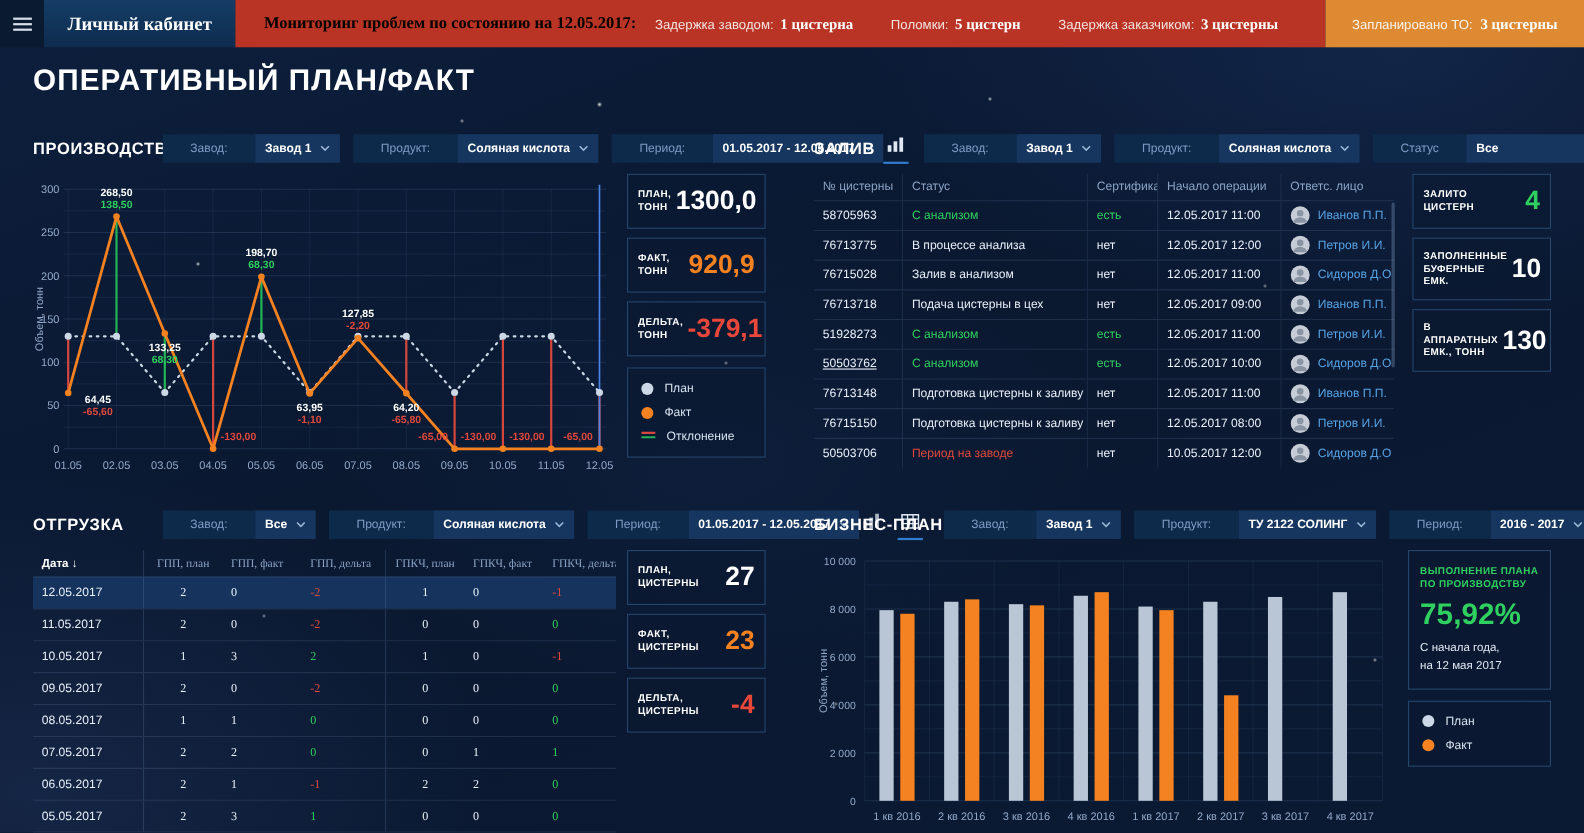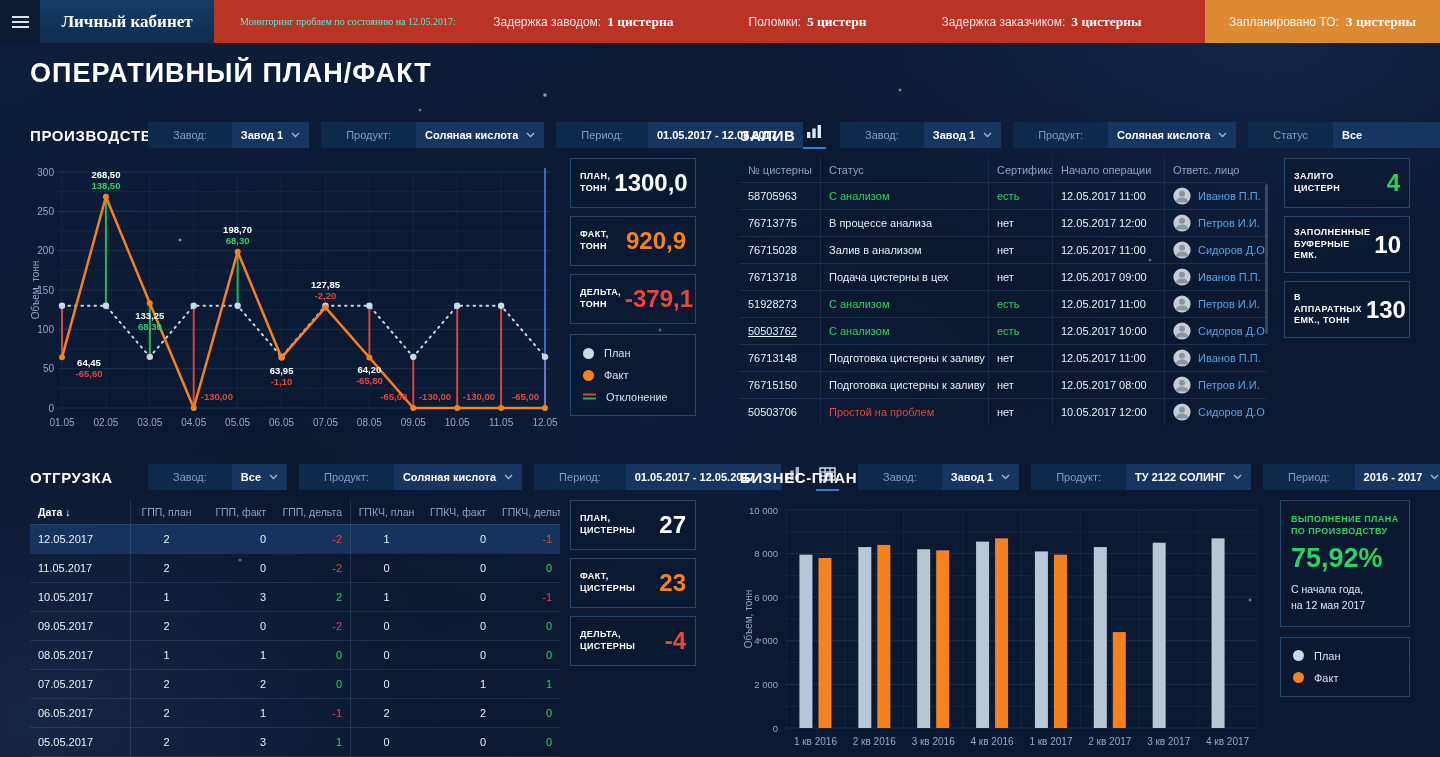--- a/index.html
+++ b/index.html
@@ -24,21 +24,21 @@
       linear-gradient(160deg, #0d1f3d 0%, #0a1830 45%, #0b1a33 100%);
   }
 
   
   .topbar { position:absolute; top:0; left:0; width:1440px; height:43px; display:flex; }
   .burger { width:40px; height:43px; background:#0a1b31; display:flex; flex-direction:column; justify-content:center; align-items:center; gap:3px; cursor:pointer; }
   .burger span { display:block; width:17px; height:2px; background:#d7e0ec; }
   .app-title { width:174px; height:43px; background:linear-gradient(#143d66,#0e2c4e); display:flex; align-items:center; justify-content:center;
     font-family:"Liberation Serif", serif; font-weight:bold; font-size:17px; color:#fff; }
   .alert-bar { flex:1; background:#b93425; display:flex; align-items:center; padding:0 26px; }
-  .alert-monitor { font-family:"Liberation Serif", serif; font-weight:normal; font-size:10px; color:#5eead4; }
+  .alert-monitor { font-family:"Liberation Serif", serif; font-weight:bold; font-size:15px; color:#000000; }
   .alert-items { flex:1; display:flex; justify-content:space-around; align-items:center; }
   .alert-item { display:flex; align-items:center; gap:6px; }
   .alert-item .lbl { font-size:12px; color:rgba(255,255,255,.85); }
   .alert-item .val, .planned-bar .val { font-family:"Liberation Serif", serif; font-weight:bold; font-size:13.5px; color:#fff; }
   .planned-bar { width:235px; background:#dd8a33; display:flex; align-items:center; justify-content:center; gap:7px; }
   .planned-bar .lbl { font-size:12px; color:rgba(255,255,255,.9); }
 
   .page-title { position:absolute; top:58px; left:30px; font-size:27px; font-weight:bold; letter-spacing:1px; color:#fff; }
 
   
@@ -82,21 +82,21 @@
   .kpi-box .k-lbl { font-size:9px; font-weight:bold; letter-spacing:.4px; line-height:1.35; white-space:pre-line; color:#2fd05f; }
   .kpi-box .k-val { font-size:27px; font-weight:bold; color:#2fd05f; margin:6px 0 8px; }
   .kpi-box .k-note { font-size:10.5px; line-height:1.5; white-space:pre-line; color:#dfe8f3; }
 
   
   .tbl { font-size:11px; position:relative; }
   .t-head { display:flex; align-items:center; height:24px; color:#8aa3c4; }
   .t-row { display:flex; align-items:center; border-top:1px solid rgba(120,150,190,.18); cursor:pointer; }
   .t-row.sel { background:#15335c; }
   .t-cell { padding:0 8px; overflow:hidden; white-space:nowrap; }
-  .num-cell { text-align:right; }
+  .num-cell { text-align:left;font-family:Liberation Serif, serif; }
   .fill-tbl .t-row { height:27px; }
   .fill-tbl .t-cell.sep { border-left:1px solid rgba(120,150,190,.15); align-self:stretch; display:flex; align-items:center; }
   .ship-tbl .t-row { height:29px; }
   .ship-tbl .t-cell.gsep { border-left:1px solid rgba(120,150,190,.22); align-self:stretch; display:flex; align-items:center; justify-content:center; }
   .ship-tbl .t-head .t-cell { font-size:10.5px; }
   .ship-tbl .t-head .t-cell:first-child { color:#fff; font-weight:bold; }
   .st-ok { color:#2fd05f; } .st-alert { color:#e0493c; } .st-normal { color:#e6edf6; }
   .person { color:#56a3e4; display:flex; align-items:center; gap:7px;justify-content:center; }
   .avatar { width:18px; height:18px; flex:none; }
   .scrollbar { position:absolute; right:-1px; top:26px; width:3px; height:150px; background:rgba(130,160,200,.35); border-radius:2px; cursor:pointer; }
@@ -524,21 +524,21 @@
                   <circle cx="9" cy="9" r="8.6" fill="#c7cdd6"></circle>
                   <circle cx="9" cy="6.8" r="3" fill="#8a95a3"></circle>
                   <path d="M2.8 15.4a6.2 5 0 0 1 12.4 0z" fill="#8a95a3"></path>
                 </svg>
                 <span>Петров И.И.</span>
               </span>
             </div>
           </div>
           <div class="t-row">
             <div class="t-cell" style="width: 80px;">50503706</div>
-            <div class="t-cell sep st-alert" style="width: 168px;">Простой на проблем</div>
+            <div class="t-cell sep st-alert" style="width: 168px;">Период на заводе</div>
             <div class="t-cell sep" style="width: 64px;">нет</div>
             <div class="t-cell sep" style="width: 112px;">10.05.2017 12:00</div>
             <div class="t-cell sep" style="width: 101px;">
               <span class="person">
                 <svg class="avatar" viewBox="0 0 18 18">
                   <circle cx="9" cy="9" r="8.6" fill="#c7cdd6"></circle>
                   <circle cx="9" cy="6.8" r="3" fill="#8a95a3"></circle>
                   <path d="M2.8 15.4a6.2 5 0 0 1 12.4 0z" fill="#8a95a3"></path>
                 </svg>
                 <span>Сидоров Д.О.</span>

